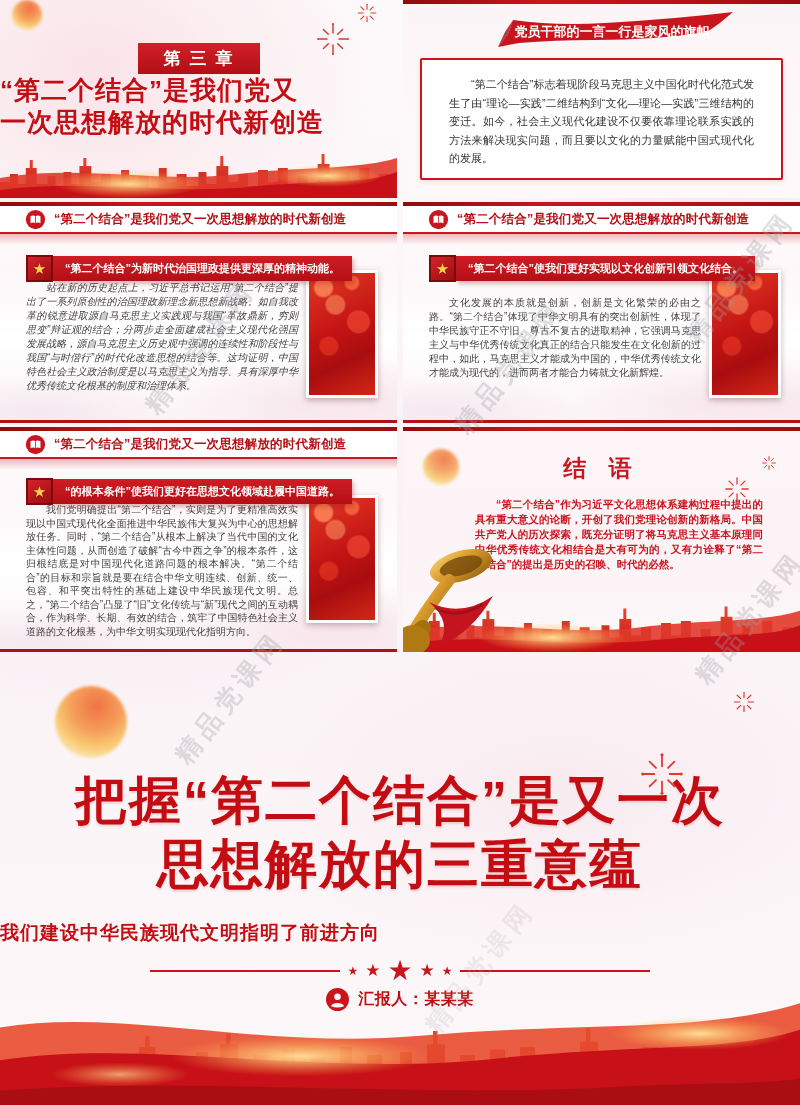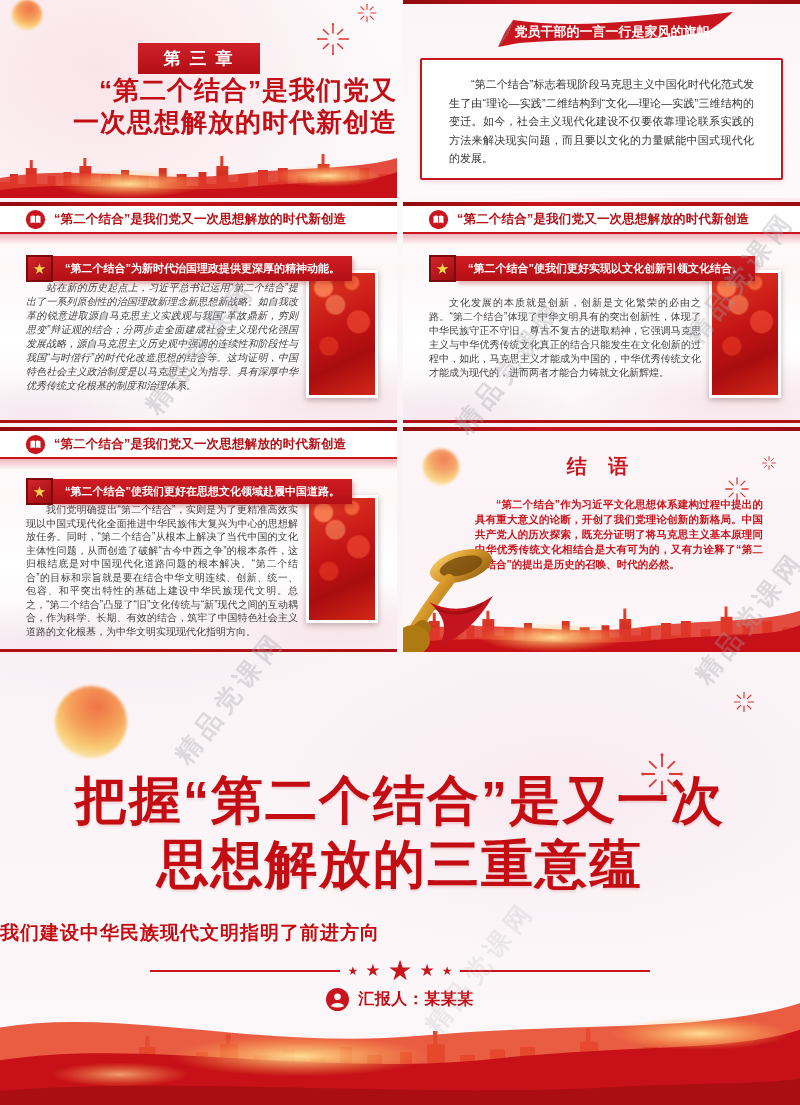--- a/index.html
+++ b/index.html
@@ -20,21 +20,21 @@
     letter-spacing:6px;transform:rotate(-52deg);white-space:nowrap;pointer-events:none;z-index:40;
   }
   .sun{position:absolute;border-radius:50%;
     background:radial-gradient(circle at 58% 28%, #ef6d3c 0%, #f59a52 38%, #f9c86d 62%, #fbe9b4 82%, rgba(251,233,180,0) 100%);
     filter:blur(1.5px);opacity:.95;z-index:3;}
   .fw{position:absolute;z-index:4;}
   
   .chapter-box{position:absolute;left:50%;transform:translateX(-50%);top:43px;
     background:linear-gradient(180deg,#d0212a,#b30e15);color:#fff;font-weight:900;
     font-size:17px;letter-spacing:9px;padding:4px 18px 4px 26px;z-index:5;}
-  .section-title{position:absolute;left:0;right:0;top:74px;text-align:right;color:#c20f15;
+  .section-title{position:absolute;left:0;right:0;top:74px;text-align:left;color:#c20f15;
     font-weight:900;font-size:26px;line-height:32px;letter-spacing:1px;z-index:5;}
   .wave{position:absolute;left:0;bottom:0;width:100%;z-index:2;}
   
   .topbar{position:absolute;left:0;top:0;width:100%;height:4px;
     background:linear-gradient(90deg,#8f0a0e,#c9151e 35%,#b01015 80%,#9c0c10);z-index:6;}
   .botbar{position:absolute;left:0;bottom:0;width:100%;height:3px;background:#b01116;z-index:6;}
   .flag{position:absolute;left:92px;top:10px;width:240px;height:40px;z-index:5;}
   .flag-label{position:absolute;left:104px;top:23px;width:210px;text-align:center;color:#fff;
     font-weight:900;font-size:13px;z-index:6;}
   .quote-box{position:absolute;left:17px;top:58px;width:363px;height:122px;box-sizing:border-box;
@@ -66,21 +66,21 @@
     border:3px solid #fff;box-shadow:0 2px 6px rgba(60,10,10,.3);
     background:
       radial-gradient(circle at 22% 12%, rgba(255,140,90,.8) 0 7%, rgba(255,140,90,0) 9%),
       radial-gradient(circle at 65% 8%, rgba(255,120,70,.7) 0 5%, rgba(255,120,70,0) 7%),
       radial-gradient(circle at 40% 26%, rgba(255,150,100,.55) 0 9%, rgba(255,150,100,0) 11%),
       radial-gradient(circle at 75% 40%, rgba(255,90,60,.5) 0 12%, rgba(255,90,60,0) 14%),
       radial-gradient(circle at 30% 60%, rgba(250,70,40,.45) 0 10%, rgba(250,70,40,0) 12%),
       linear-gradient(155deg,#e23b24,#c31414 45%,#a90d0f 70%,#d32718);}
   
   .concl-title{position:absolute;left:0;right:0;top:26px;text-align:center;color:#c9151e;
-    font-weight:900;font-size:20px;letter-spacing:8px;z-index:6;}
+    font-weight:900;font-size:23px;letter-spacing:8px;z-index:6;}
   .concl-body{position:absolute;left:72px;top:70px;width:288px;color:#c9151e;font-weight:bold;
     font-size:10.5px;line-height:15px;text-align:justify;text-indent:2em;z-index:6;}
   .trumpet{position:absolute;left:-4px;bottom:-4px;width:104px;height:112px;z-index:8;}
   
   .cover-title{position:absolute;left:0;right:0;top:112px;text-align:center;color:#c30d12;
     font-weight:900;font-size:52px;line-height:64px;letter-spacing:2px;z-index:6;
     text-shadow:0 2px 2px rgba(170,30,30,.15);}
   .cover-sub{position:absolute;left:0;right:0;top:264px;color:#c30d12;
     font-weight:900;font-size:19px;letter-spacing:1px;z-index:6;}
   .divider{position:absolute;left:0;right:0;top:298px;display:flex;align-items:center;
@@ -228,21 +228,21 @@
         <line x1="12" y1="8.3" x2="12" y2="16.2" stroke="#c9151e" stroke-width=".9"></line>
       </svg>
       <span class="c-title">“第二个结合”是我们党又一次思想解放的时代新创造</span>
     </div>
     <div class="c-line"></div>
     <div class="c-fade"></div>
     <div class="sub-row" style="top:51px;">
       <div class="star-badge">
           <span>★</span>
         </div>
-      <div class="sub-bar">“第二个结合”使我们更好在思想文化领域赴履中国道路。</div>
+      <div class="sub-bar">“的根本条件”使我们更好在思想文化领域赴履中国道路。</div>
     </div>
     <div class="c-body" style="top:76px;line-height:13.5px;">我们党明确提出“第二个结合”，实则是为了更精准高效实现以中国式现代化全面推进中华民族伟大复兴为中心的思想解放任务。同时，“第二个结合”从根本上解决了当代中国的文化主体性问题，从而创造了破解“古今中西之争”的根本条件，这归根结底是对中国现代化道路问题的根本解决。“第二个结合”的目标和宗旨就是要在结合中华文明连续、创新、统一、包容、和平突出特性的基础上建设中华民族现代文明。总之，“第二个结合”凸显了“旧”文化传统与“新”现代之间的互动耦合，作为科学、长期、有效的结合，筑牢了中国特色社会主义道路的文化根基，为中华文明实现现代化指明方向。</div>
     <div class="side-img"></div>
     <div class="botbar"></div>
   </div>
 
   <div class="slide" style="left:403px;top:427px;width:397px;height:225px;background:linear-gradient(180deg,#fdf6f8,#fcf3f6 55%,#fdf8f9);">
     <div class="topbar"></div>
     <div class="sun" style="left:20px;top:22px;width:36px;height:36px;opacity:.85;"></div>
     <svg class="fw" style="left:320px;top:48px;width:28px;height:28px;" viewBox="0 0 40 40">

